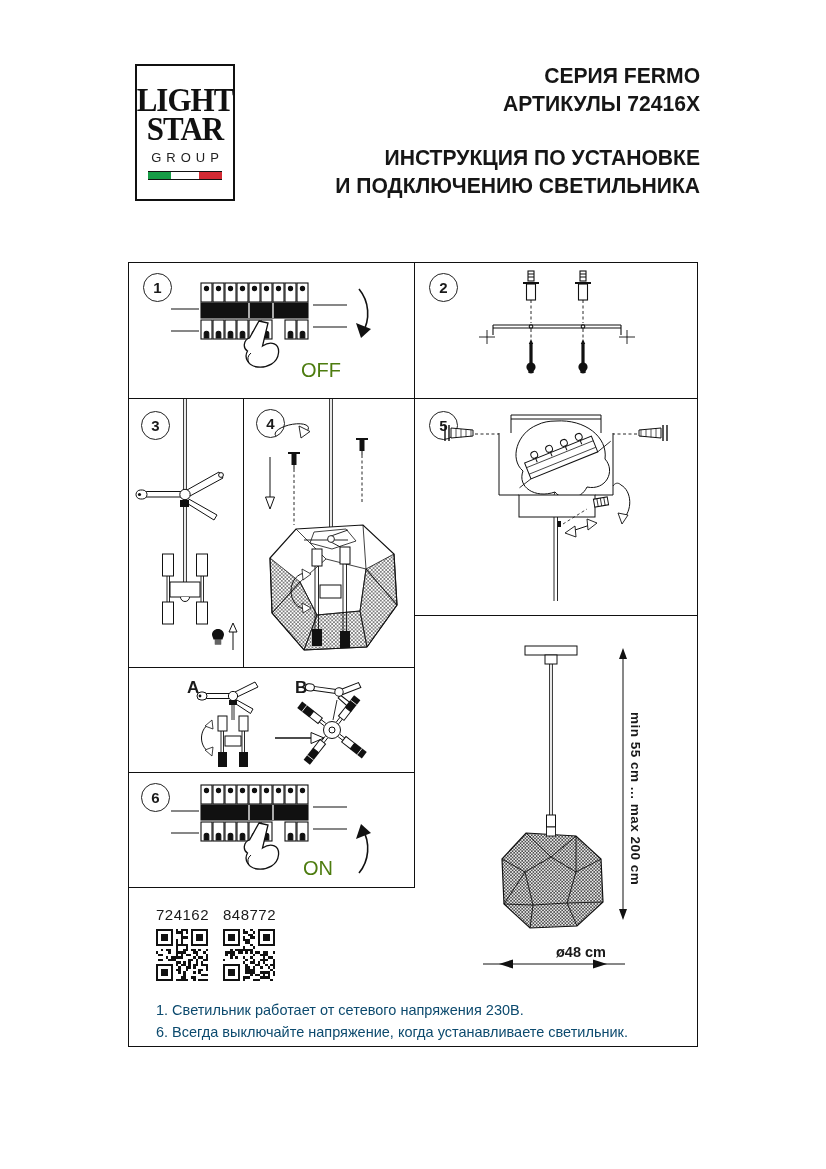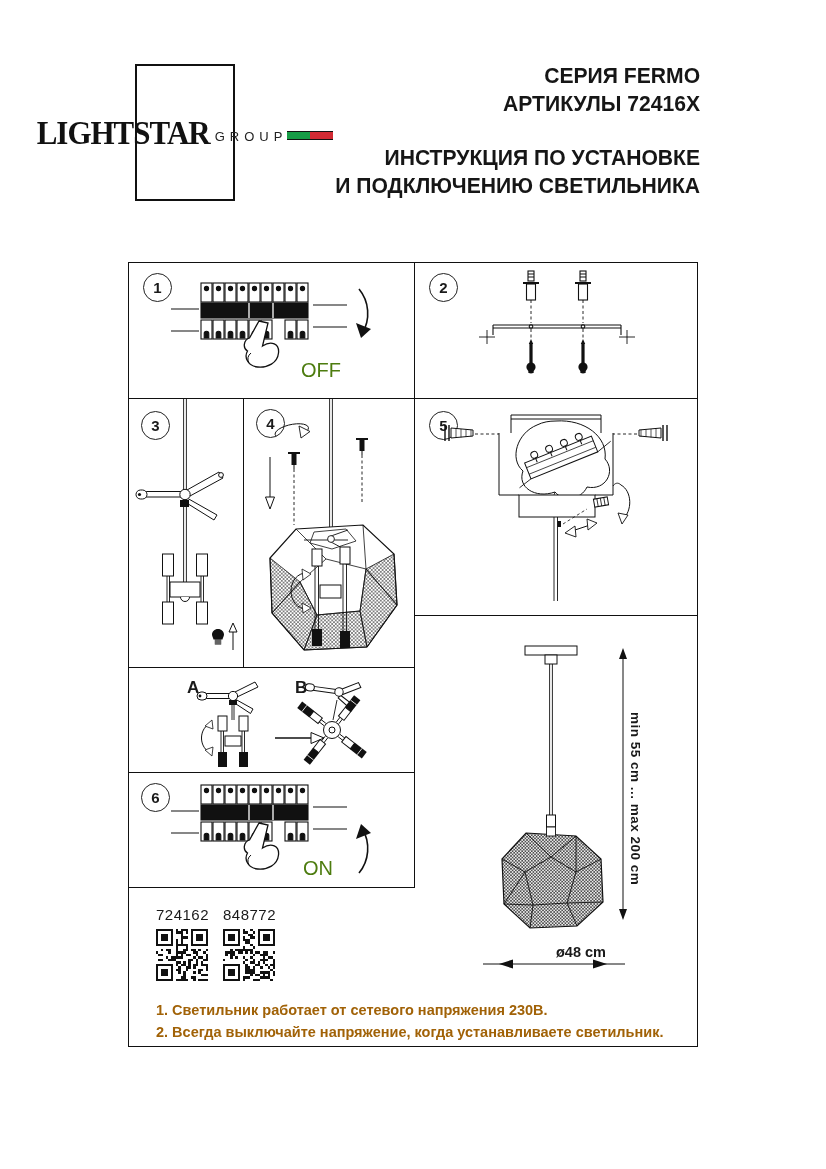--- a/index.html
+++ b/index.html
@@ -1,20 +1,20 @@
 <!DOCTYPE html>
 <html><head>
 <meta charset="utf-8">
 <style>
   html,body{margin:0;padding:0;background:#fff;}
   .page{position:relative;width:826px;height:1169px;background:#fff;overflow:hidden;
         font-family:"Liberation Sans",sans-serif;color:#1a1a1a;}
   
   .logo{position:absolute;left:135px;top:64px;width:100px;height:137px;border:2px solid #111;
-        box-sizing:border-box;display:flex;flex-direction:row;align-items:center;justify-content:center;}
+        box-sizing:border-box;display:flex;flex-direction:column;align-items:center;justify-content:center;}
   .logo-word{font-family:"Liberation Serif",serif;font-weight:bold;font-size:31px;line-height:29px;
              letter-spacing:-1px;color:#111;transform:scaleY(1.08);}
   .logo-group{font-size:13px;letter-spacing:5px;color:#222;margin:7px 0 0 5px;}
   .flag{width:74px;height:9px;margin-top:6px;border-top:1.4px solid #111;border-bottom:1.4px solid #111;
         display:flex;box-sizing:border-box;}
   .flag > div{height:100%;}
   .hdr{position:absolute;right:126px;top:62px;text-align:right;font-weight:bold;color:#161616;}
   .hdr-line{font-size:22px;line-height:28px;letter-spacing:0px;transform:scaleX(.96);transform-origin:right;}
   .hdr-title{margin-top:26px;}
   
@@ -24,21 +24,21 @@
   .stepnum{position:absolute;width:27px;height:27px;border:1.5px solid #222;border-radius:50%;
            display:flex;align-items:center;justify-content:center;font-size:15px;font-weight:bold;background:#fff;}
   .dlabel{position:absolute;font-weight:normal;color:#4d7c0f;}
   .dim-v{position:absolute;writing-mode:vertical-rl;font-size:13.5px;font-weight:bold;letter-spacing:.5px;}
   .dim-h{position:absolute;font-size:14.5px;font-weight:bold;text-align:right;}
   .ablabel{position:absolute;font-size:17px;font-weight:bold;}
   svg.diag{position:absolute;}
   
   .qr-label{position:absolute;font-size:15px;font-weight:normal;letter-spacing:.5px;}
   .qrbox{position:absolute;width:52px;height:52px;}
-  .notes{position:absolute;left:27px;top:736px;font-size:14.5px;line-height:22px;color:#a16207;font-weight:bold;}
+  .notes{position:absolute;left:27px;top:736px;font-size:14.5px;line-height:22px;color:#0c4a6e;}
   .footer{position:absolute;left:0;top:1086px;width:826px;text-align:center;
           font-size:23px;font-weight:bold;color:#111;}
 </style>
 </head>
 <body>
 
 <div class="page">
 
   <svg width="0" height="0" style="position:absolute" aria-hidden="true">
     <defs>
@@ -656,17 +656,17 @@
             <rect x="15" y="1" width="5" height="5" fill="#fff"></rect>
             <rect x="16" y="2" width="3" height="3" fill="#111"></rect>
             <rect x="0" y="14" width="7" height="7" fill="#111"></rect>
             <rect x="1" y="15" width="5" height="5" fill="#fff"></rect>
             <rect x="2" y="16" width="3" height="3" fill="#111"></rect>
           </svg></div>
     </div>
 
     <div class="notes">
       <div>1. Светильник работает от сетевого напряжения 230В.</div>
-      <div>2. Всегда выключайте напряжение, когда устанавливаете светильник.</div>
+      <div>6. Всегда выключайте напряжение, когда устанавливаете светильник.</div>
     </div>
   </div>
 
 </div>
 
 </body></html>

